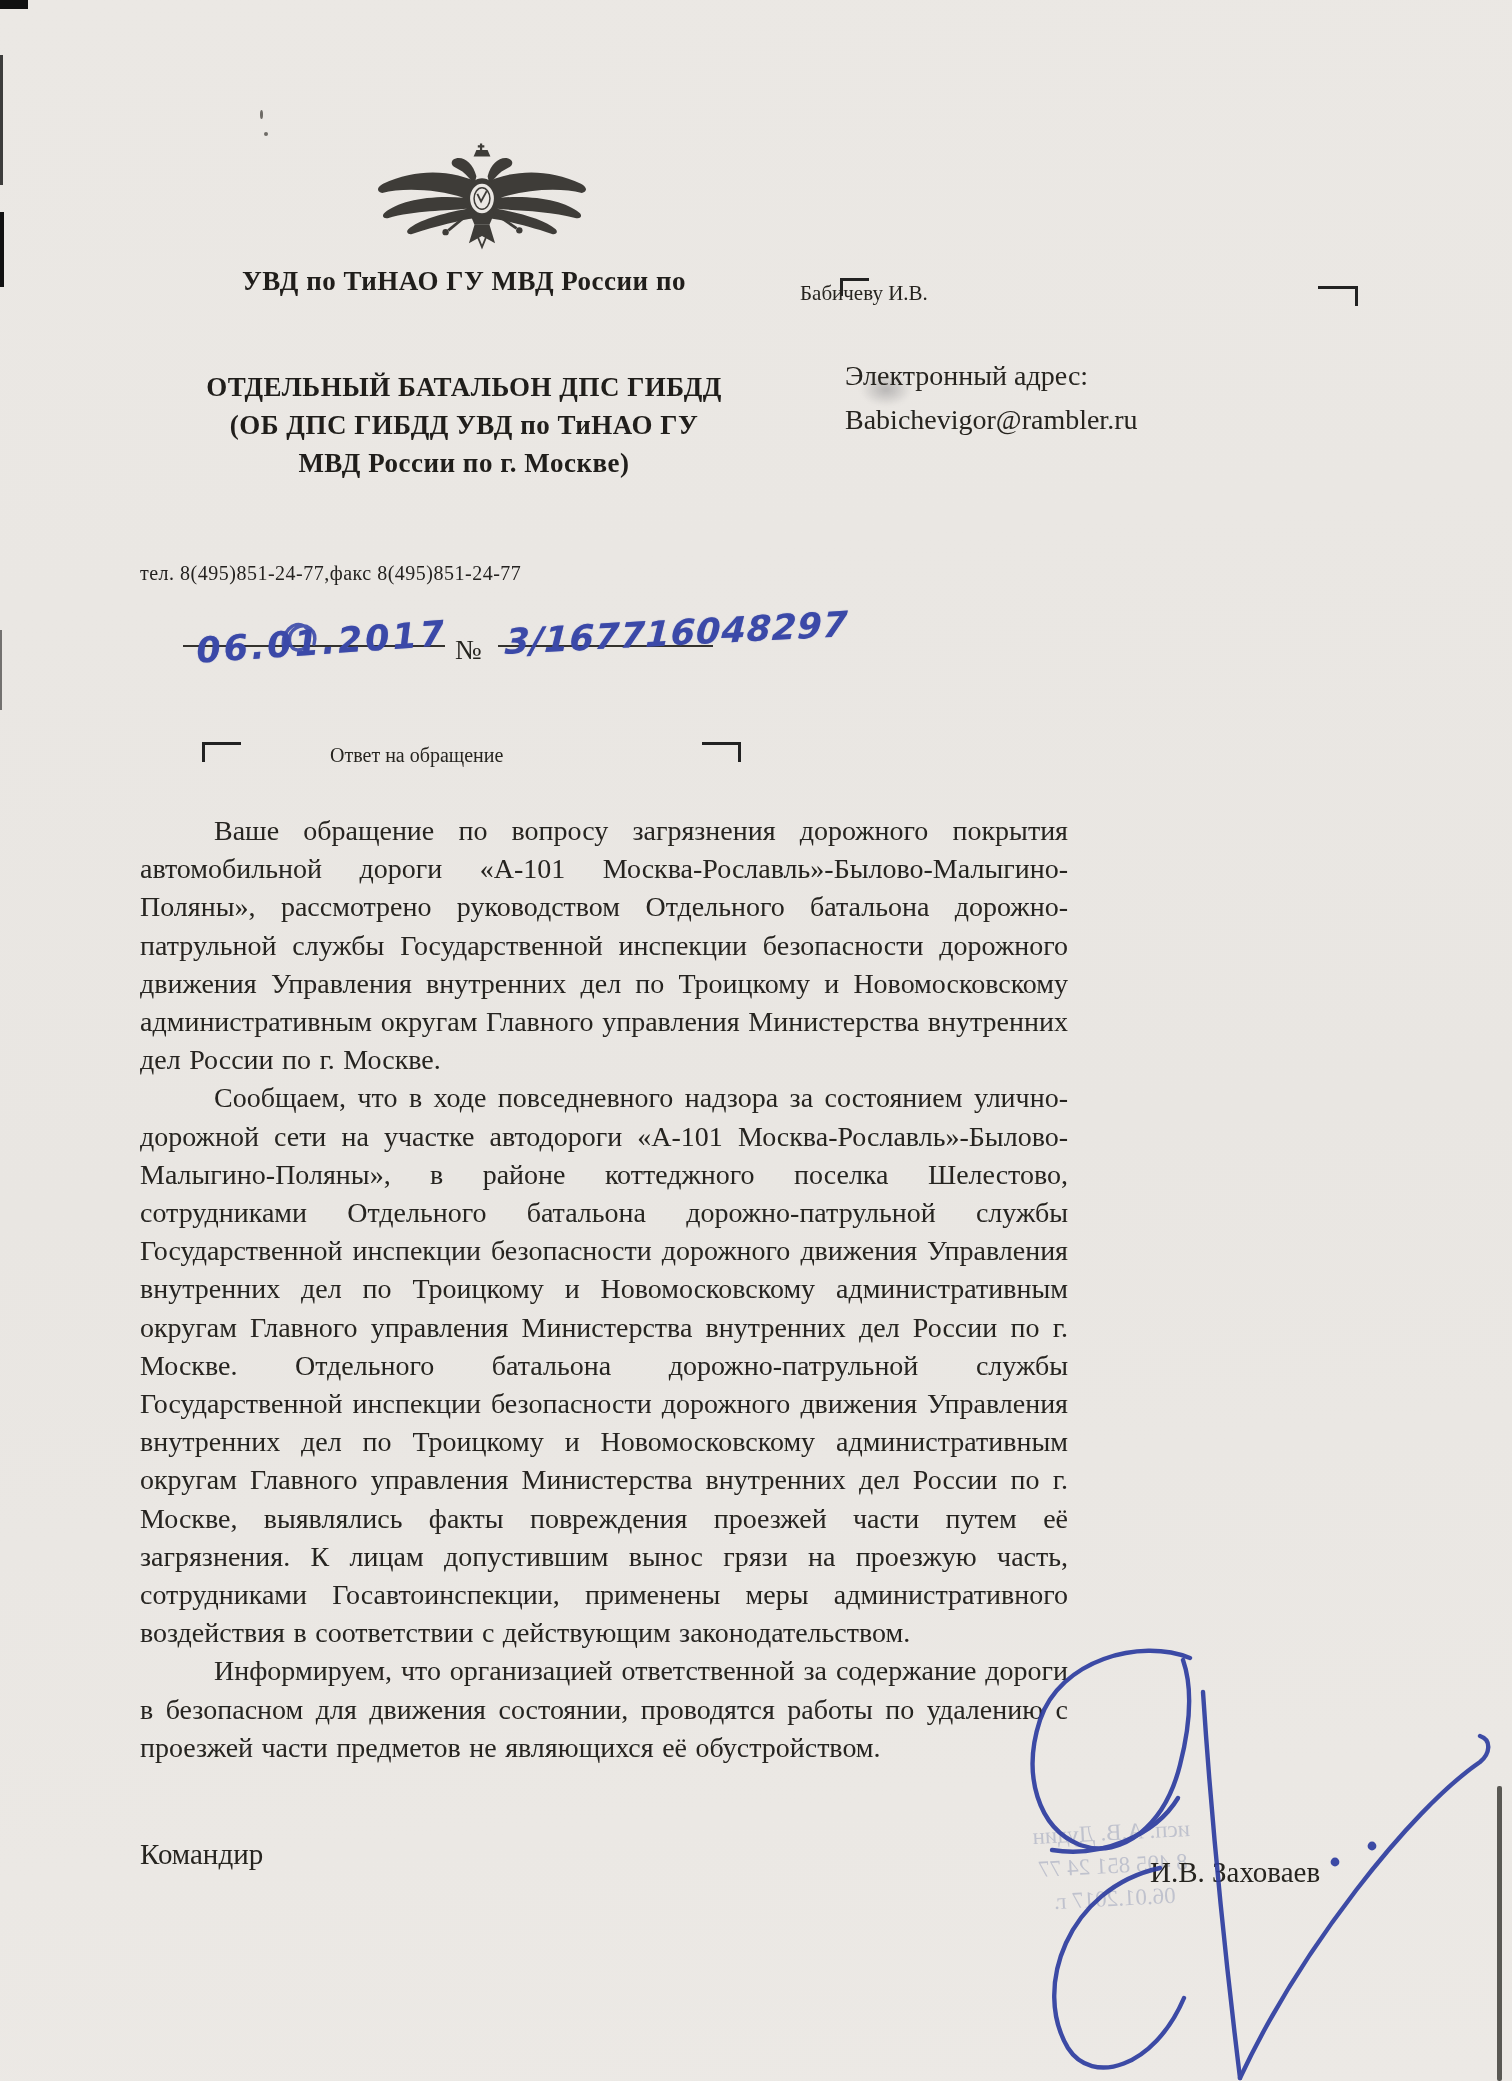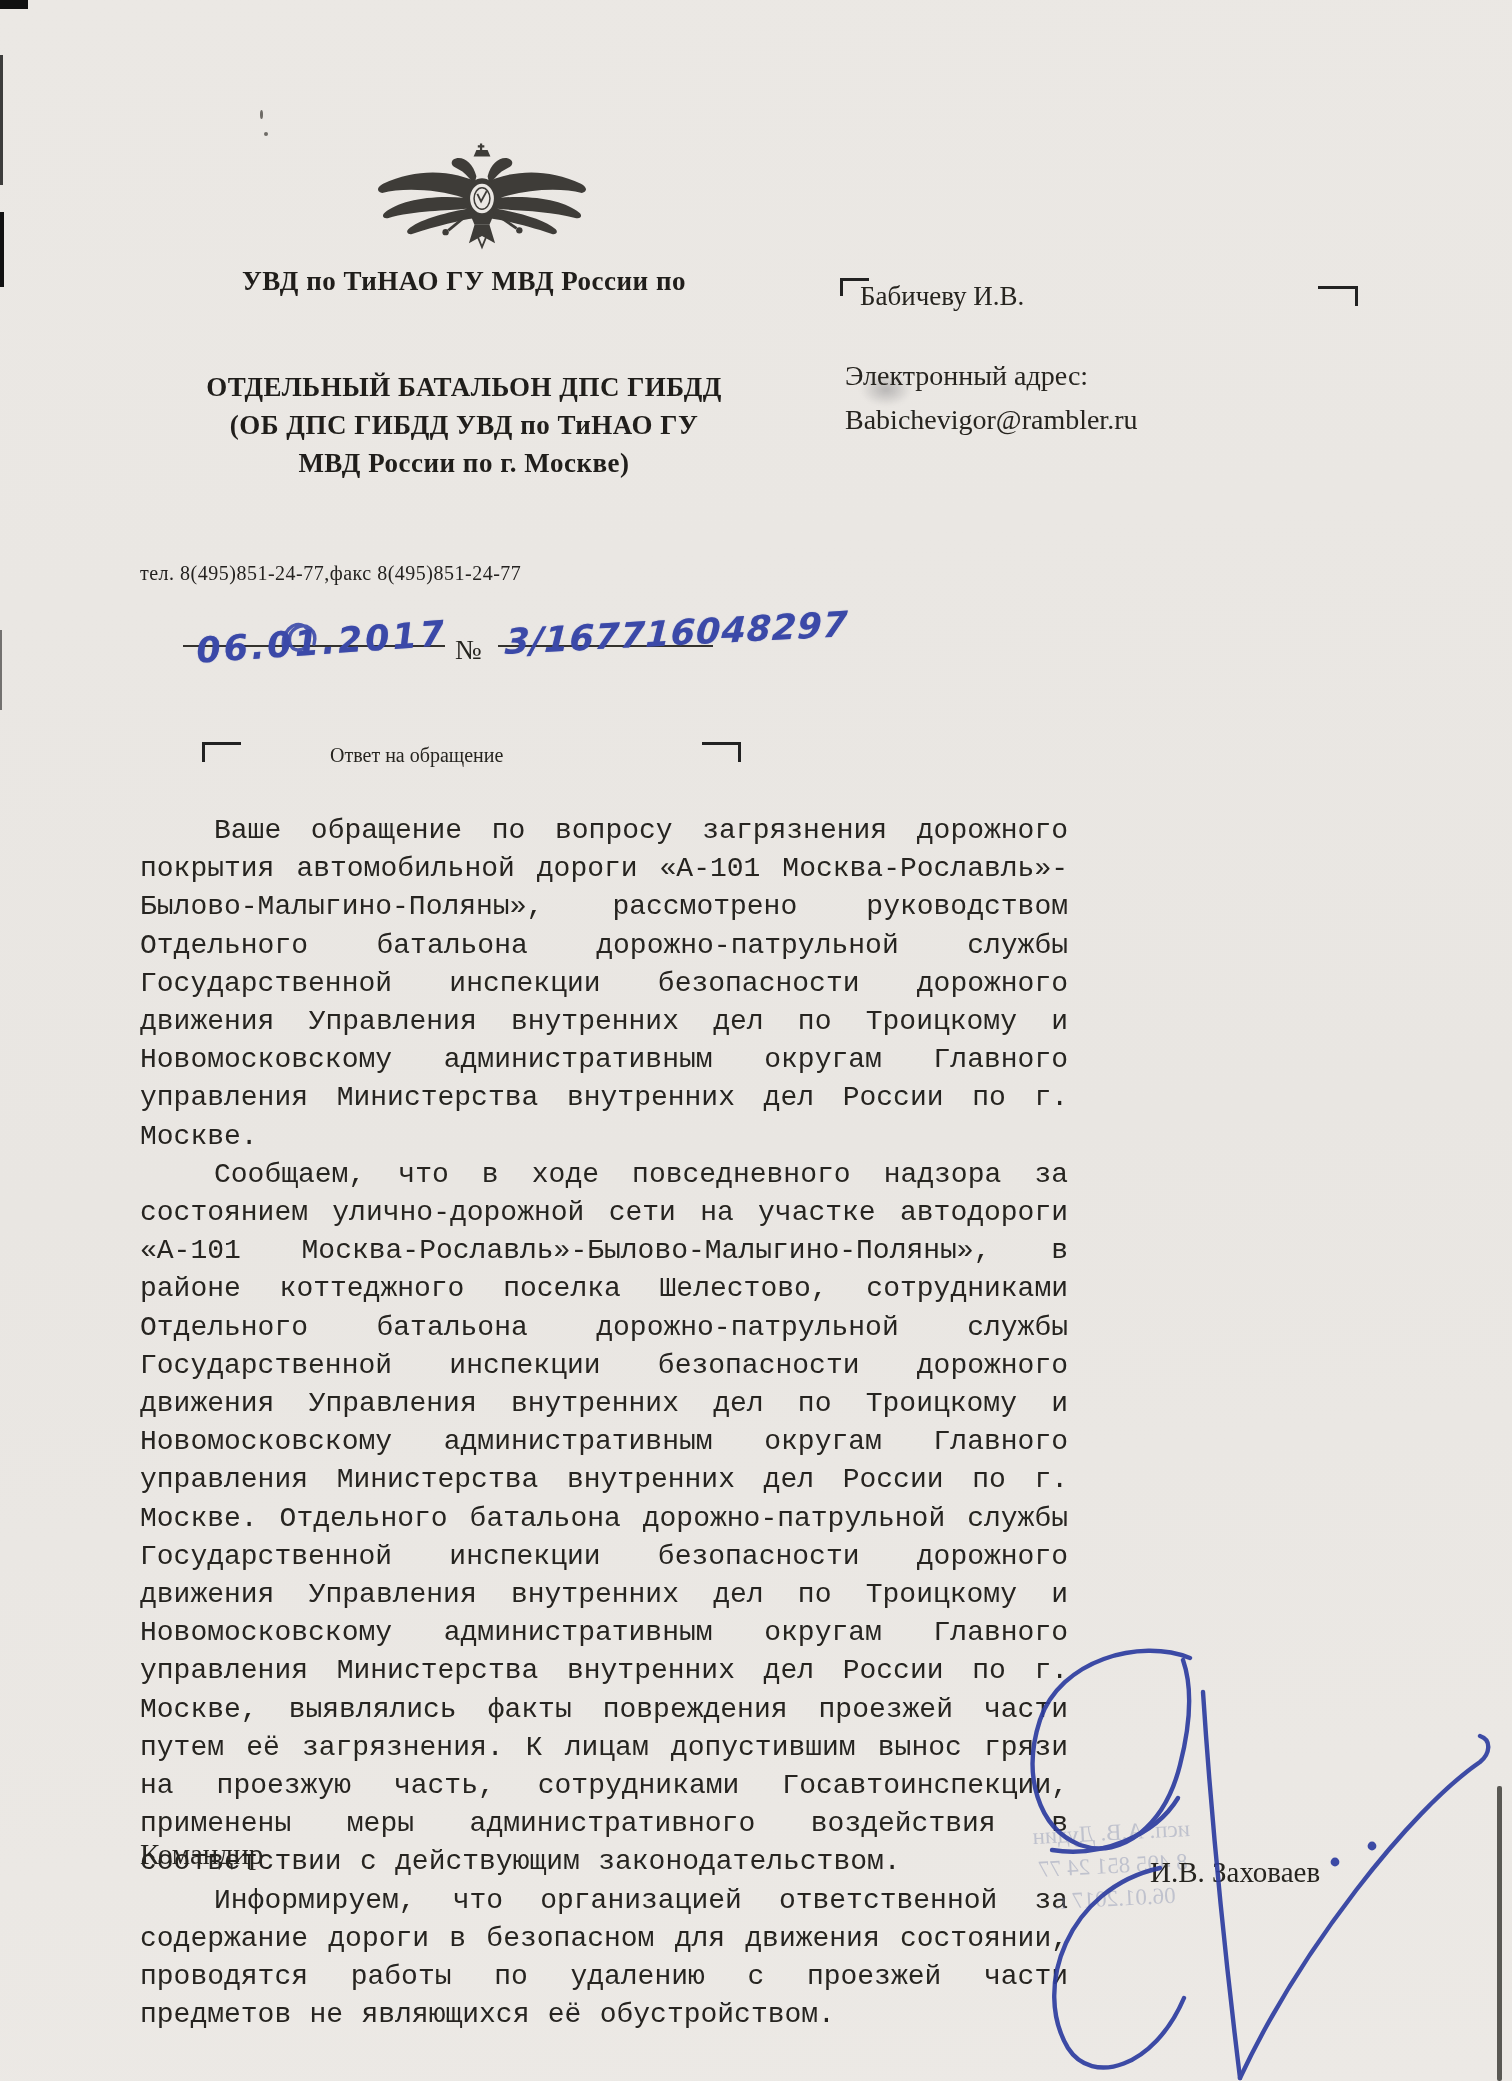--- a/index.html
+++ b/index.html
@@ -16,40 +16,40 @@
   .mark{background:#111;}
   
   .org-block{left:140px;top:262px;width:648px;text-align:center;
     font-weight:bold;font-size:27px;line-height:38px;color:#201e1b;letter-spacing:.5px;}
   .unit-block{left:140px;top:368px;width:648px;text-align:center;
     font-weight:bold;font-size:27px;line-height:38px;color:#201e1b;letter-spacing:.5px;}
   .addr-block{left:140px;top:498px;width:648px;text-align:center;
     font-weight:bold;font-size:24px;line-height:30px;color:#242220;letter-spacing:1px;}
   .phone-line{left:140px;top:562px;width:648px;text-align:left;
     font-weight:normal;font-size:20px;color:#242220;letter-spacing:.5px;}
-  .recipient-name{left:860px;top:281px;font-size:27px;color:#26241f;}
+  .recipient-name{left:800px;top:281px;font-size:21px;color:#26241f;}
   .email-label{left:845px;top:360px;font-size:28px;color:#26241f;}
   .email-value{left:845px;top:404px;font-size:28px;color:#26241f;}
   
   .crop-tl{border-top:3px solid #222;border-left:3px solid #222;}
   .crop-tr{border-top:3px solid #222;border-right:3px solid #222;}
   
   .hand{font-family:"DejaVu Sans","Liberation Sans",sans-serif;
     font-style:italic;font-weight:600;color:#3b49a8;
     text-shadow:0 0 1px rgba(59,73,168,.55);}
   .hand-date{left:196px;top:622px;font-size:35px;letter-spacing:3px;transform:rotate(-4deg);}
   .hand-number{left:505px;top:613px;font-size:35px;letter-spacing:1px;transform:rotate(-3deg) skewX(-6deg);}
   .u-line{border-bottom:2.5px solid #34322e;height:0;}
   .no-sign{left:455px;top:634px;font-size:28px;color:#26241f;}
   
   .subject{left:330px;top:744px;font-size:20px;color:#26241f;}
   
   .body-text{left:140px;top:812px;width:928px;font-size:28px;line-height:38.2px;
     text-align:justify;color:#262420;word-spacing:1.5px;}
-  .body-text p{margin:0;text-indent:74px;font-family:Liberation Mono, monospace;}
+  .body-text p{margin:0;text-indent:74px;}
   
   .sig-title{left:140px;top:1838px;font-size:29px;color:#26241f;}
   .sig-name{left:1150px;top:1856px;font-size:29px;color:#26241f;}
   
   .bleed{left:978px;top:1816px;width:270px;text-align:center;
     font-size:23px;line-height:33px;color:rgba(120,132,168,.38);
     transform:scaleX(-1) rotate(3deg);}
   .smudge{left:860px;top:372px;width:52px;height:34px;border-radius:50%;
     background:radial-gradient(ellipse at center,rgba(95,95,100,.38),rgba(95,95,100,0) 70%);
     filter:blur(2px);}

